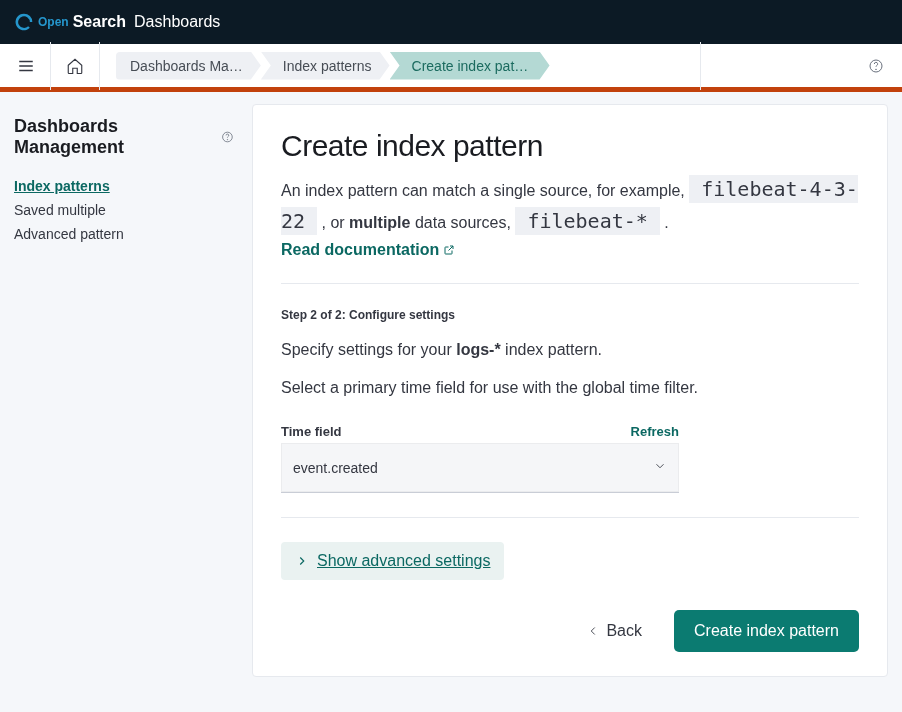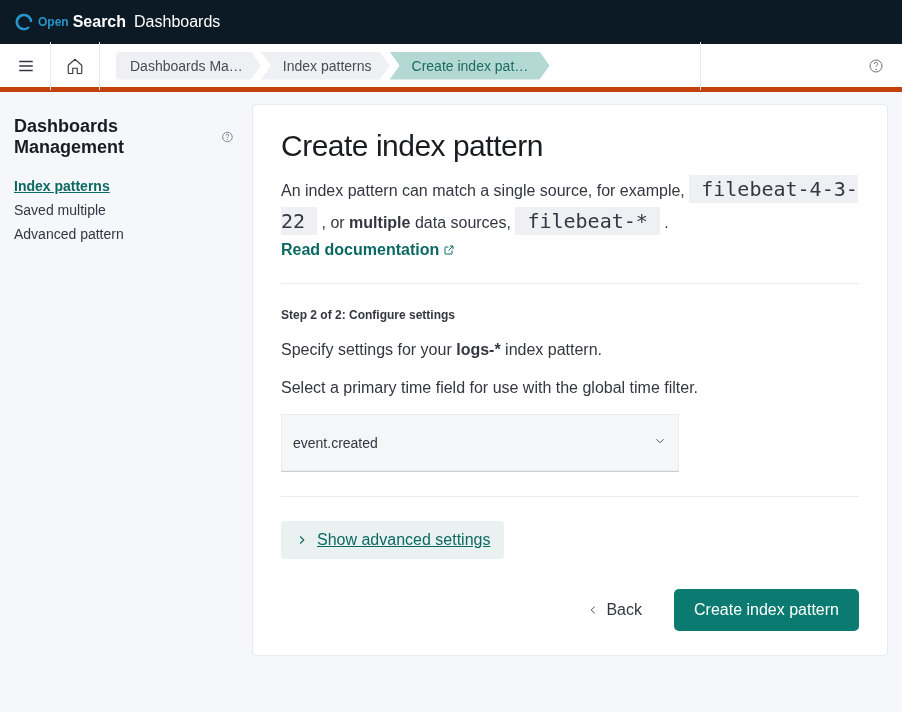--- a/index.html
+++ b/index.html
@@ -47,21 +47,21 @@
 
 .step-title { font-size: 12px; font-weight: 600; margin-bottom: 16px; }
 .step-desc { font-size: 16px; margin-bottom: 14px; line-height: 1.5; }
 .step-desc strong { font-weight: 700; }
 
 .field-row { display: flex; justify-content: space-between; align-items: center; width: 398px; margin-bottom: 4px; margin-top: 24px; }
 .field-label { font-size: 13px; font-weight: 700; }
 .refresh-link { font-size: 13px; color: #0b6862; font-weight: 600; cursor: pointer; }
 
 .select-wrap { position: relative; width: 398px; }
-.select-box { width: 100%; height: 58px; background: #f5f6f8; border: none; border-bottom: 1px solid #c9cdd6; padding: 0 40px 0 12px; font-size: 14px; color: #343741; display: flex; align-items: center; cursor: pointer; box-shadow: inset 0 0 0 1px rgba(0,0,0,0.04); }
+.select-box { width: 100%; height: 50px; background: #f5f6f8; border: none; border-bottom: 1px solid #c9cdd6; padding: 0 40px 0 12px; font-size: 14px; color: #343741; display: flex; align-items: center; cursor: pointer; box-shadow: inset 0 0 0 1px rgba(0,0,0,0.04); }
 .select-chevron { position: absolute; right: 12px; top: 50%; transform: translateY(-50%); pointer-events: none; }
 .select-chevron svg { width: 14px; height: 14px; stroke: #343741; fill: none; stroke-width: 1.5; }
 
 .adv-btn { display: inline-flex; align-items: center; gap: 8px; background: #eaf2f1; padding: 10px 14px; border-radius: 4px; cursor: pointer; }
 .adv-btn svg { width: 14px; height: 14px; stroke: #0b6862; fill: none; stroke-width: 2; }
 .adv-btn span { color: #0b6862; text-decoration: underline; font-size: 16px; }
 
 .footer-btns { display: flex; justify-content: flex-end; align-items: center; gap: 20px; margin-top: 30px; }
 .back-btn { display: inline-flex; align-items: center; gap: 6px; color: #343741; font-size: 16px; cursor: pointer; padding: 10px 12px; }
 .back-btn svg { width: 14px; height: 14px; stroke: #343741; fill: none; stroke-width: 1.5; }
@@ -138,20 +138,24 @@
       </a>
 
       <hr class="hr">
 
       <h2 class="step-title">Step 2 of 2: Configure settings</h2>
       <p class="step-desc">
         <span>Specify settings for your </span><strong>logs-*</strong><span> index pattern.</span>
       </p>
       <p class="step-desc">Select a primary time field for use with the global time filter.</p>
 
+      <div class="field-row">
+        <label class="field-label">Time field</label>
+        <a class="refresh-link">Refresh</a>
+      </div>
       <div class="select-wrap">
         <div class="select-box">event.created</div>
         <div class="select-chevron">
           <svg viewBox="0 0 24 24">
               <path d="M6 9l6 6 6-6"></path>
             </svg>
         </div>
       </div>
 
       <hr class="hr">

